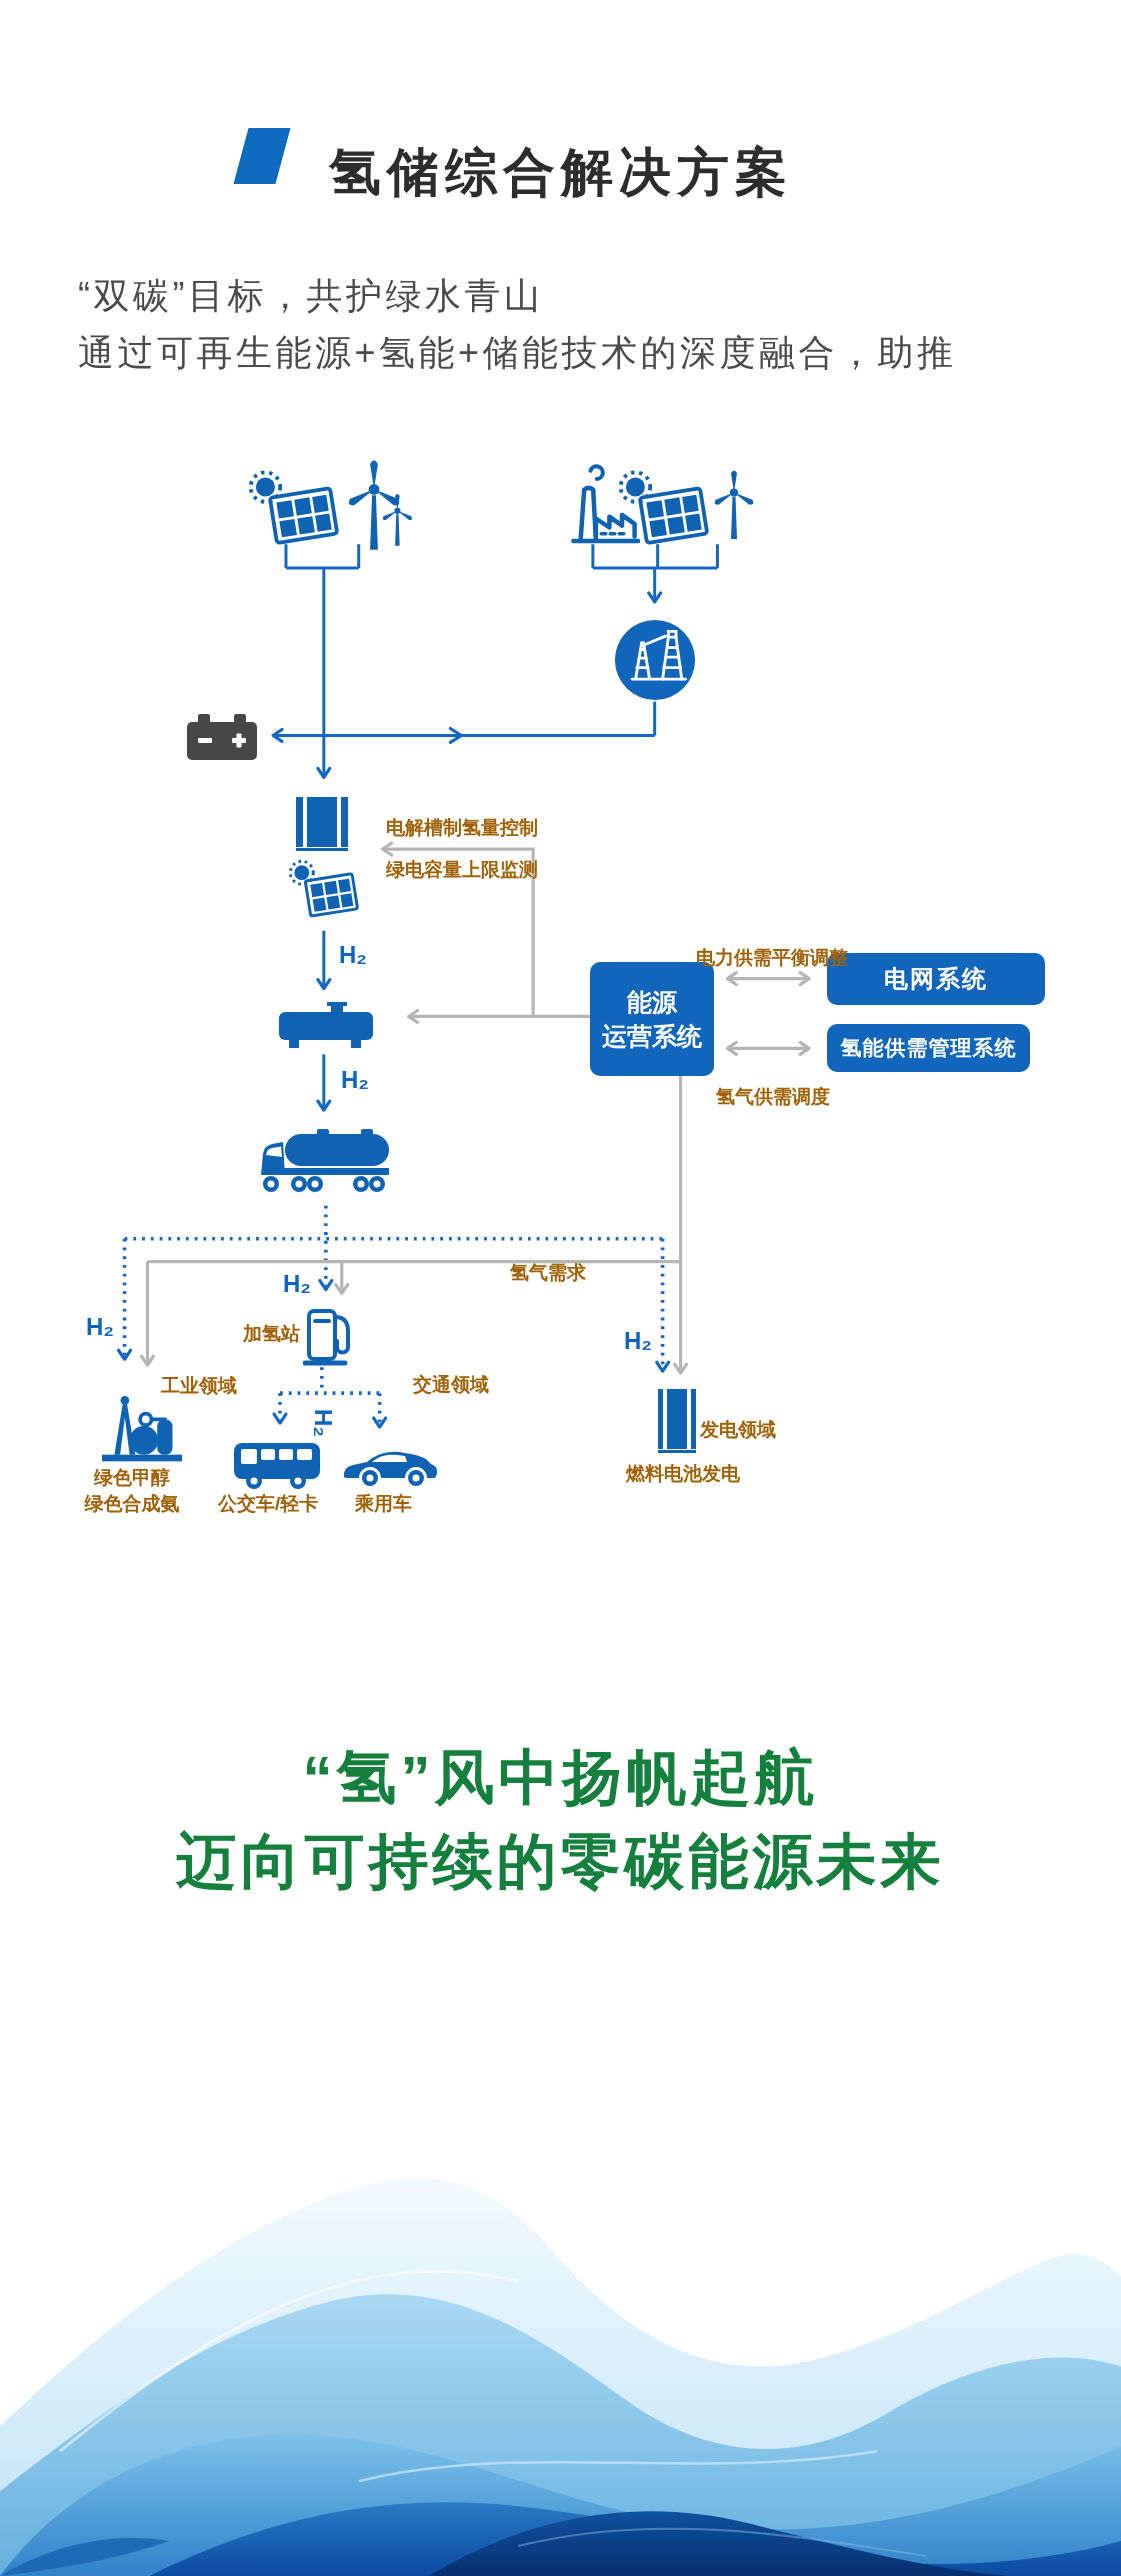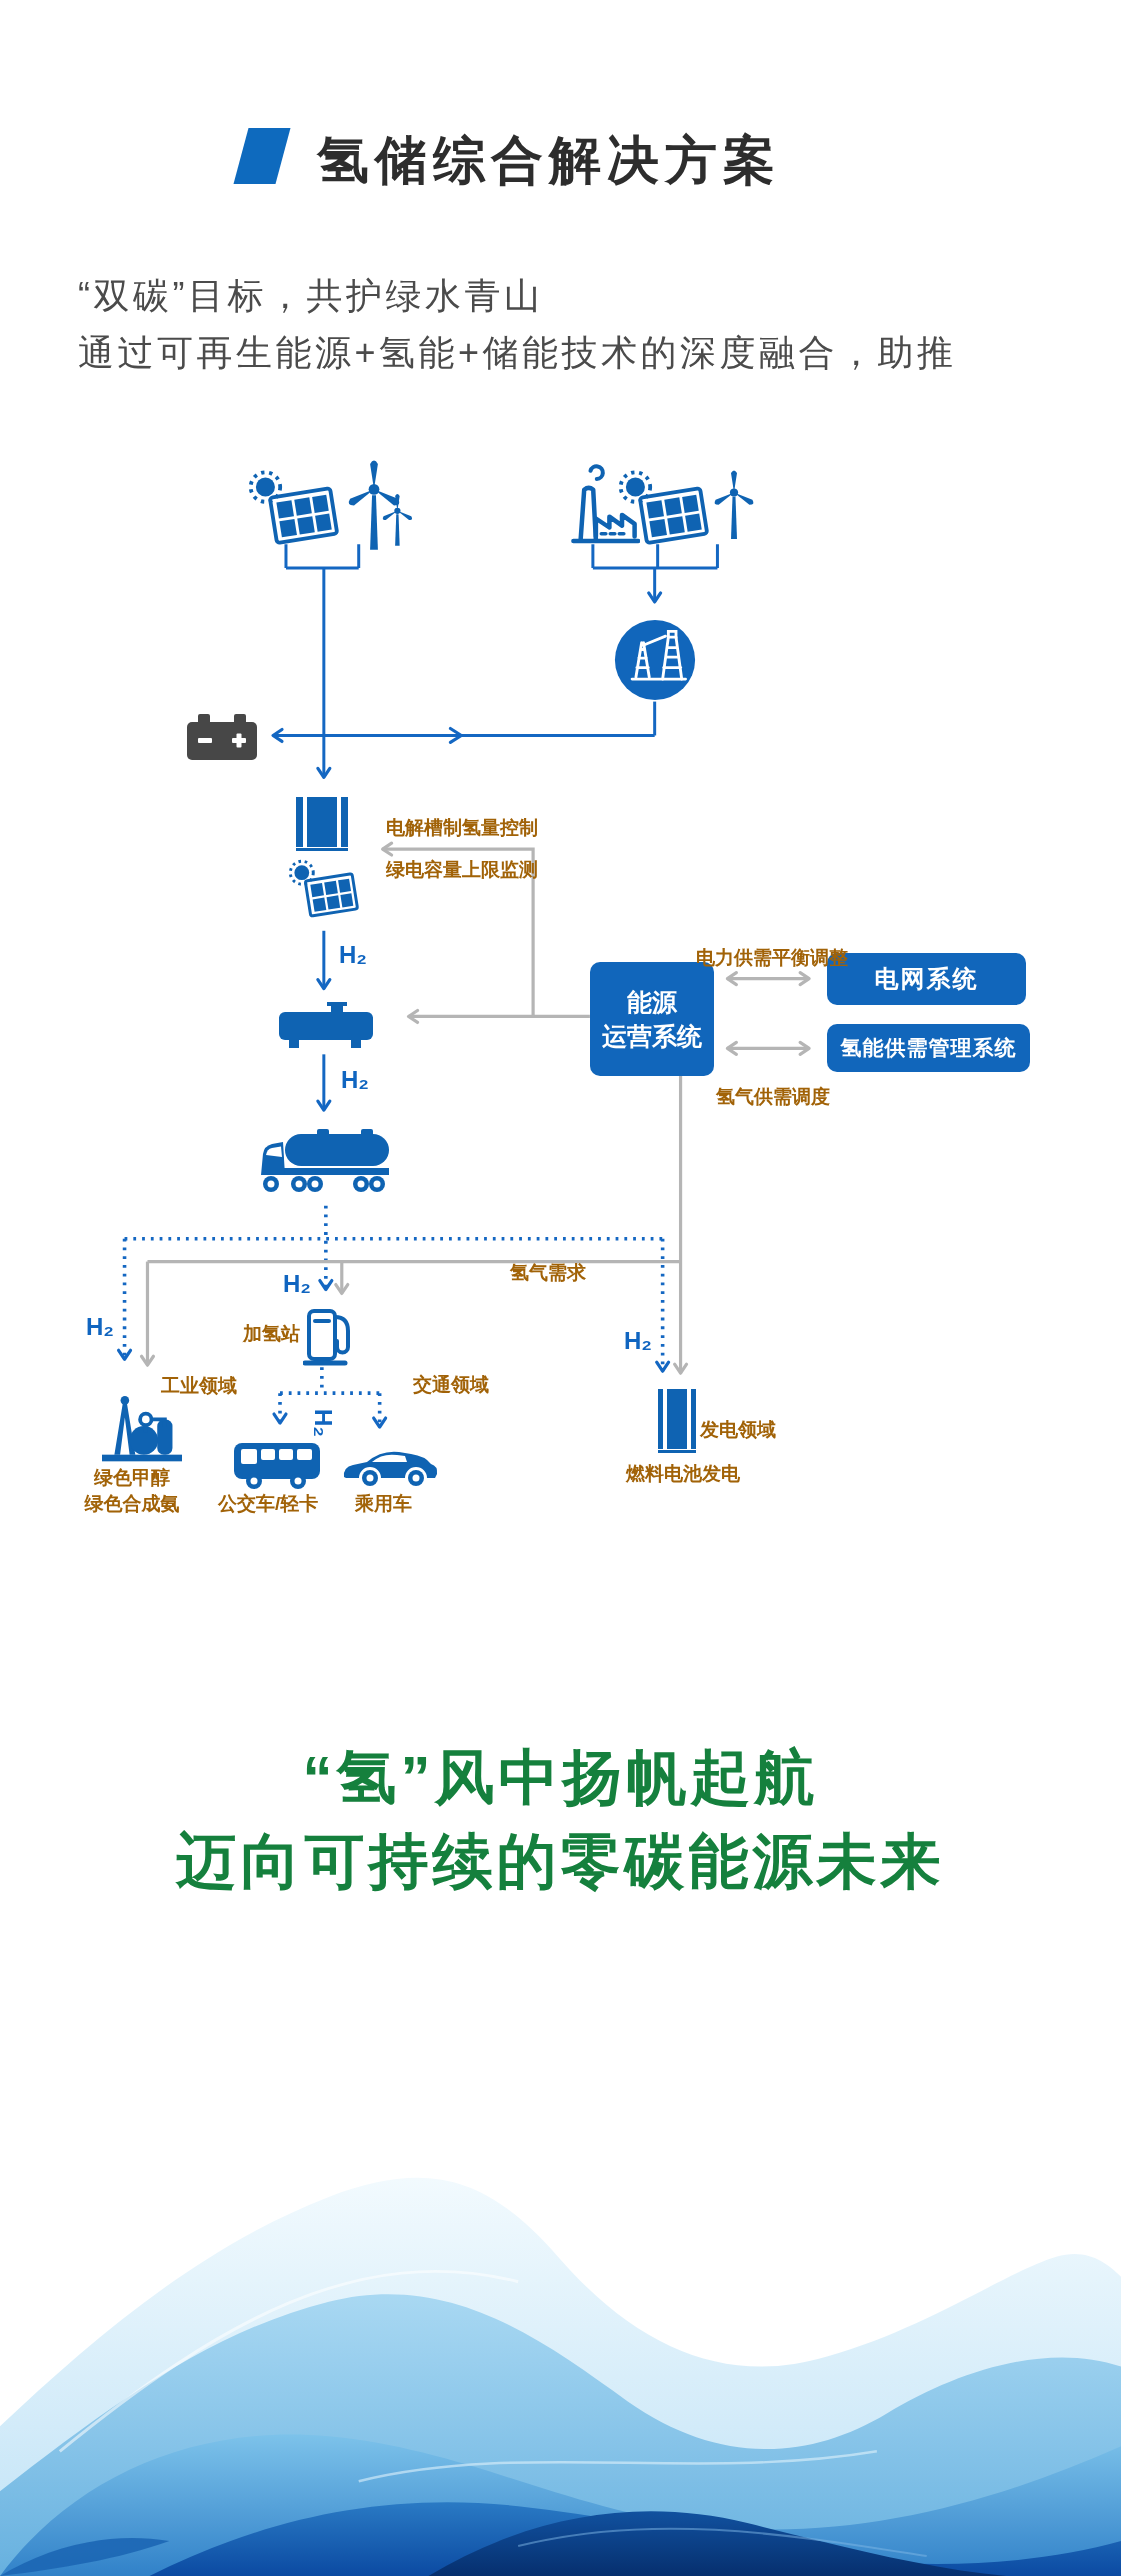--- a/index.html
+++ b/index.html
@@ -34,36 +34,36 @@
   #h2-a{left:339px;top:941px;}
   #h2-b{left:341px;top:1066px;}
   #h2-c{left:283px;top:1270px;}
   #h2-d{left:86px;top:1313px;}
   #h2-e{left:624px;top:1327px;}
   #h2-r{left:299px;top:1409px;width:48px;text-align:center;transform:rotate(90deg);}
 
   
   .sysbox{position:absolute;background:#1166bb;color:#fff;font-weight:700;display:flex;align-items:center;justify-content:center;text-align:center;}
   #box-energy{left:590px;top:962px;width:124px;height:114px;border-radius:10px;font-size:25px;line-height:34px;flex-direction:column;}
-  #box-grid{left:827px;top:953px;width:199px;height:52px;border-radius:10px;font-size:24px;letter-spacing:2px;}
+  #box-grid{left:827px;top:953px;width:218px;height:52px;border-radius:10px;font-size:24px;letter-spacing:2px;}
   #box-mgmt{left:827px;top:1024px;width:203px;height:48px;border-radius:10px;font-size:21px;letter-spacing:1px;}
 
   
   .headline{left:0;top:1736px;width:1121px;text-align:center;font-weight:800;color:#15803d;font-size:60px;letter-spacing:4px;line-height:84px;}
 
   .connectors{left:0;top:0;pointer-events:none;}
   .waves{left:0;top:2152px;}
 </style>
 </head>
 <body>
 
 <div class="page">
 
   <div class="abs title-accent"></div>
-  <h1 class="abs page-title" style="margin:0">氢储综合解决方案</h1>
+  <h1 class="abs page-title" style="margin:12px">氢储综合解决方案</h1>
 
   <div class="abs intro">
     <div>“双碳”目标，共护绿水青山</div>
     <div>通过可再生能源+氢能+储能技术的深度融合，助推</div>
   </div>
 
   <svg class="abs connectors" width="1121" height="2576" viewBox="0 0 1125 2585">
     <defs>
       <marker id="mb" markerUnits="userSpaceOnUse" markerWidth="18" markerHeight="18" refX="12" refY="9" orient="auto-start-reverse">
         <path d="M3,3 L12,9 L3,15" fill="none" stroke="#1467c2" stroke-width="3.2" stroke-linecap="round" stroke-linejoin="round"></path>

